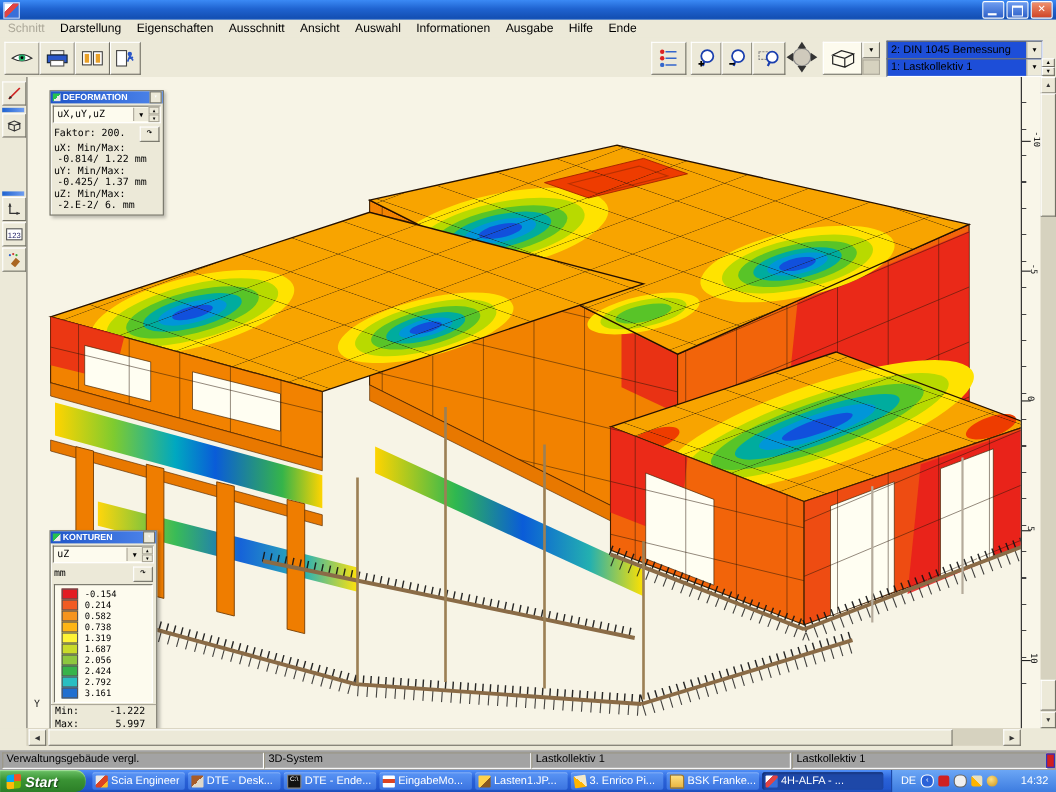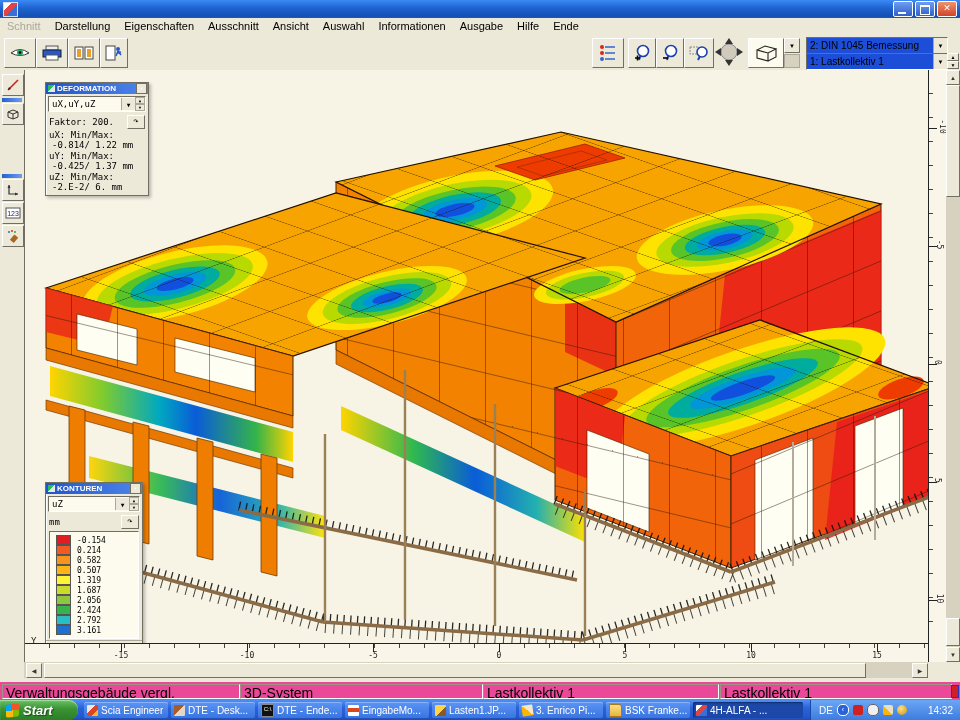--- a/index.html
+++ b/index.html
@@ -65,21 +65,21 @@
     background:repeating-linear-gradient(180deg,transparent 0 23px,#444 23px 24px)}
   .ytick{position:absolute;left:0;width:8px;height:1px;background:#222}
   .ylab{position:absolute;left:6px;font-size:8px;color:#222;transform:rotate(90deg)}
   
   #hscroll{left:24px;top:662px;width:904px;height:16px;background:#d6d2bf}
   #vscroll{left:946px;top:70px;width:14px;height:592px;background:#d6d2bf}
   .sarrow{position:absolute;background:#ece9d8;border:1px solid;border-color:#fff #716f64 #716f64 #fff;
     font-size:6px;display:flex;align-items:center;justify-content:center;color:#333}
   .thumb{position:absolute;background:#ece9d8;border:1px solid;border-color:#fff #716f64 #716f64 #fff}
   
-  #statusbar{left:0;top:682px;width:960px;height:18px;background:#ec4899;font-size:14px}
+  #statusbar{left:0;top:682px;width:960px;height:18px;background:#a3a3a3;font-size:10px}
   .spanel{position:absolute;top:2px;height:13px;border:1px solid;border-color:#9a9684 #fff #fff #9a9684;
     padding:0 3px;white-space:nowrap;overflow:hidden}
   #statind{position:absolute;left:951px;top:3px;width:6px;height:11px;background:#d02020;border:1px solid #23c}
   
   #taskbar{left:0;top:700px;width:960px;height:20px;
     background:linear-gradient(180deg,#4f8ef7 0%,#2a62d8 40%,#2258cf 85%,#1c4db8 100%)}
   #startbtn{position:absolute;left:0;top:0;width:78px;height:20px;border-radius:0 9px 9px 0;
     background:linear-gradient(180deg,#6cc267 0%,#3a9334 45%,#2c7f27 100%);
     display:flex;align-items:center;color:#fff;font-weight:bold;font-style:italic;font-size:13px;
     text-shadow:1px 1px 1px #1a4a18;box-shadow:inset 0 1px 1px #a8e0a0}
@@ -488,21 +488,21 @@
       <div class="srow">
           <span class="sw" style="background:#f15a22"></span>
           <span class="sval">0.214</span>
         </div>
       <div class="srow">
           <span class="sw" style="background:#f7941d"></span>
           <span class="sval">0.582</span>
         </div>
       <div class="srow">
           <span class="sw" style="background:#fdb515"></span>
-          <span class="sval">0.507</span>
+          <span class="sval">0.738</span>
         </div>
       <div class="srow">
           <span class="sw" style="background:#fff335"></span>
           <span class="sval">1.319</span>
         </div>
       <div class="srow">
           <span class="sw" style="background:#cadb2a"></span>
           <span class="sval">1.687</span>
         </div>
       <div class="srow">
@@ -525,37 +525,20 @@
     <div class="minmax">
         <span>Min:</span>
         <span class="v">-1.222</span>
       </div>
     <div class="minmax" style="border-top:none;padding-bottom:2px">
         <span>Max:</span>
         <span class="v">5.997</span>
       </div>
   </div>
 
-  <div id="hruler" class="mono">
-    <div class="minor"></div>
-    <div class="xtick" style="left:96px"></div>
-      <span class="xlab" style="left:96px">-15</span>
-    <div class="xtick" style="left:222px"></div>
-      <span class="xlab" style="left:222px">-10</span>
-    <div class="xtick" style="left:348px"></div>
-      <span class="xlab" style="left:348px">-5</span>
-    <div class="xtick" style="left:474px"></div>
-      <span class="xlab" style="left:474px">0</span>
-    <div class="xtick" style="left:600px"></div>
-      <span class="xlab" style="left:600px">5</span>
-    <div class="xtick" style="left:726px"></div>
-      <span class="xlab" style="left:726px">10</span>
-    <div class="xtick" style="left:852px"></div>
-      <span class="xlab" style="left:852px">15</span>
-  </div>
   <span id="axisletter" class="mono">Y</span>
 </div>
 
 <div id="vruler" class="abs mono">
   <div class="minor"></div>
   <div class="ytick" style="top:58px"></div>
     <span class="ylab" style="top:52px">-10</span>
   <div class="ytick" style="top:176px"></div>
     <span class="ylab" style="top:170px">-5</span>
   <div class="ytick" style="top:294px"></div>

